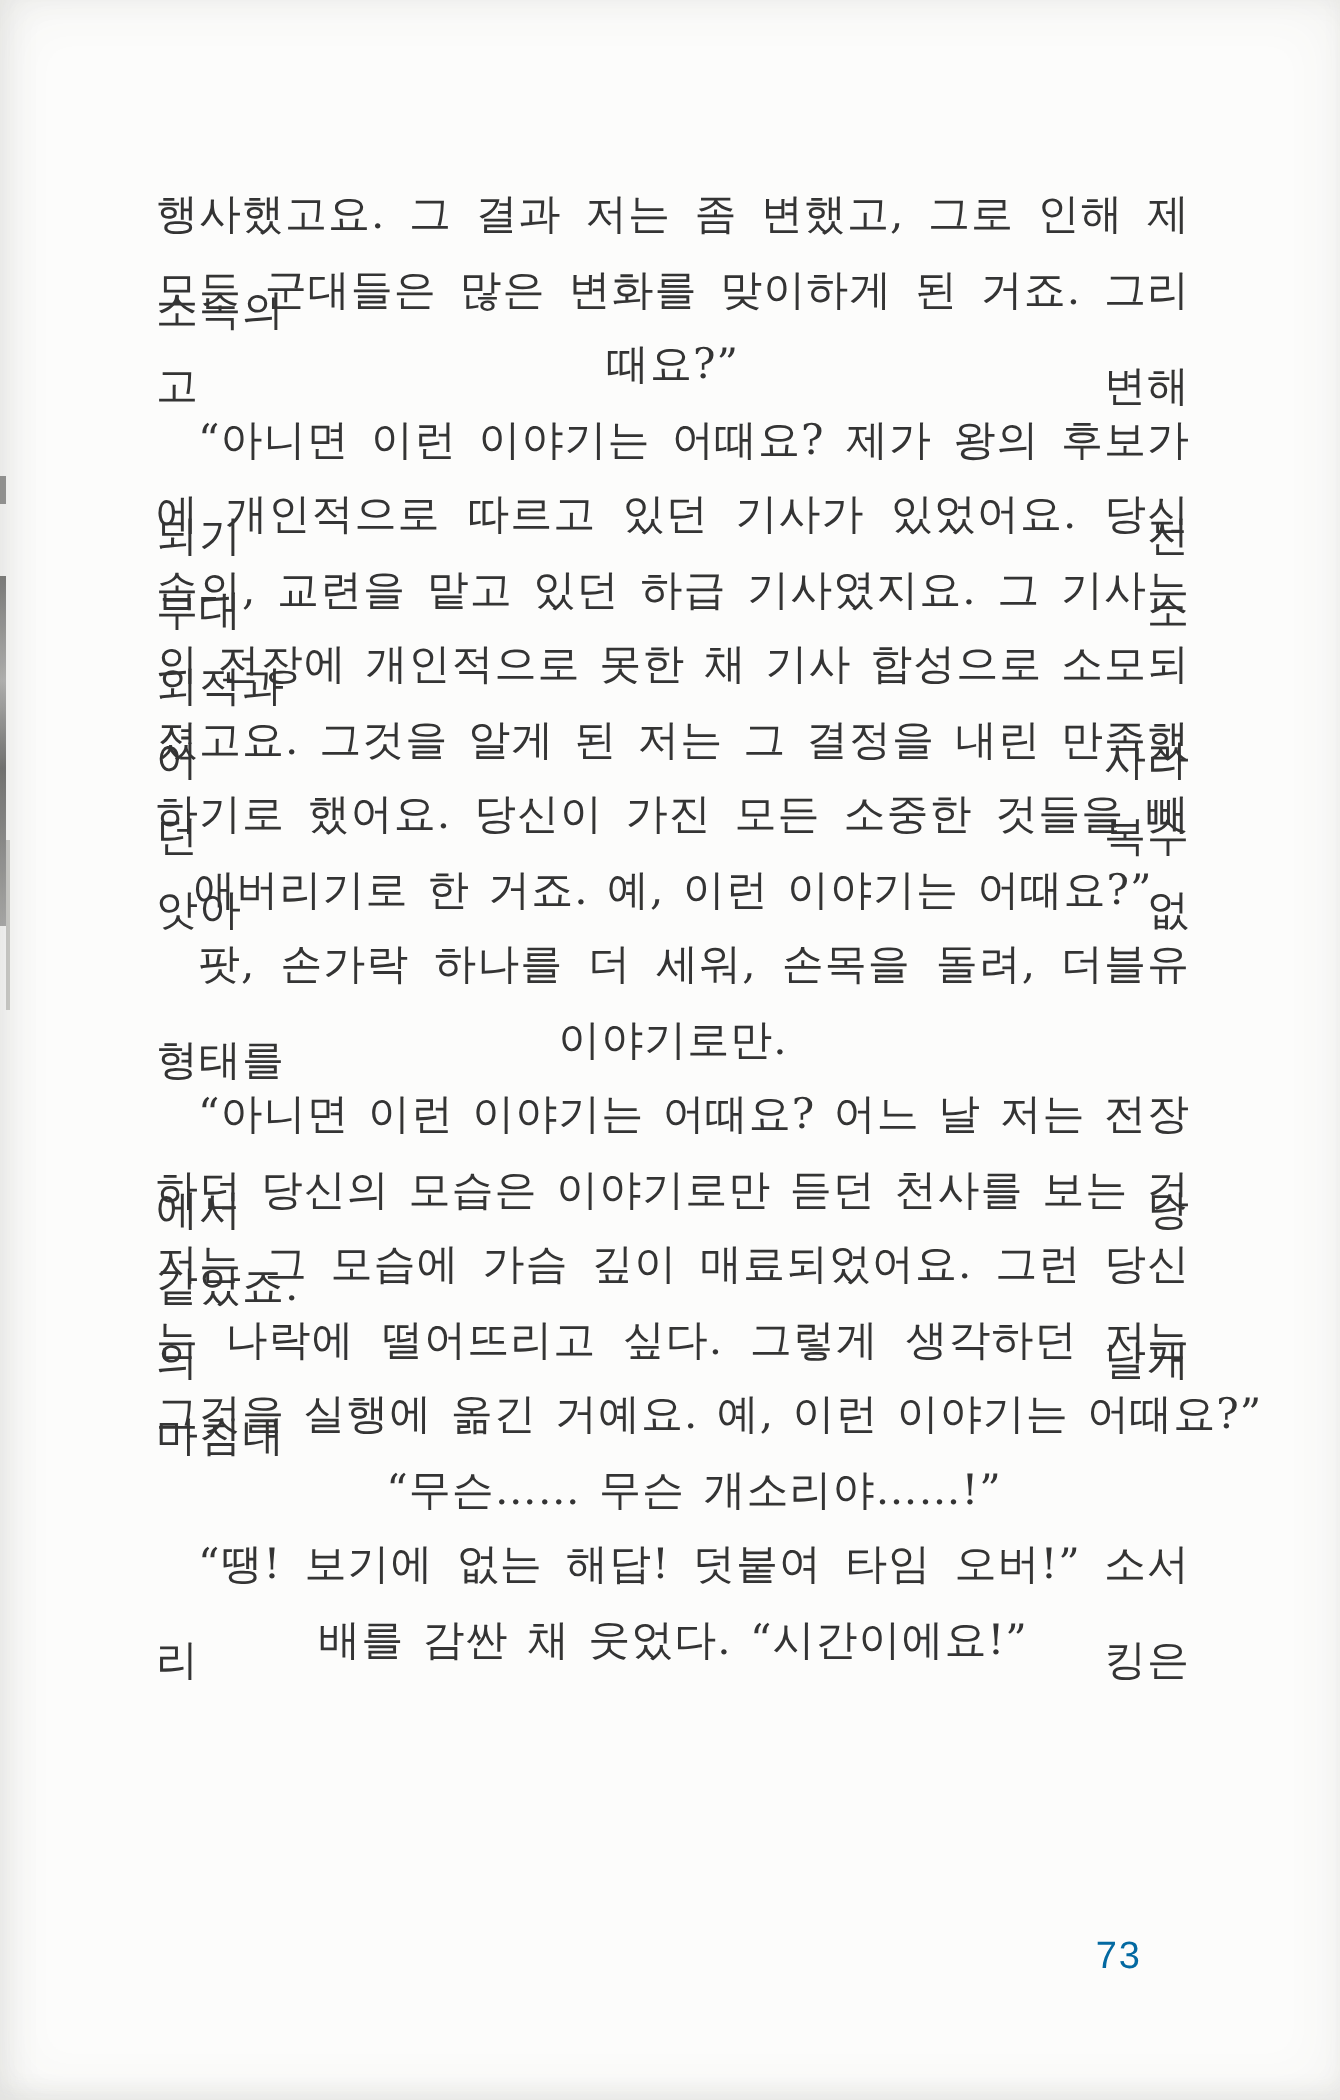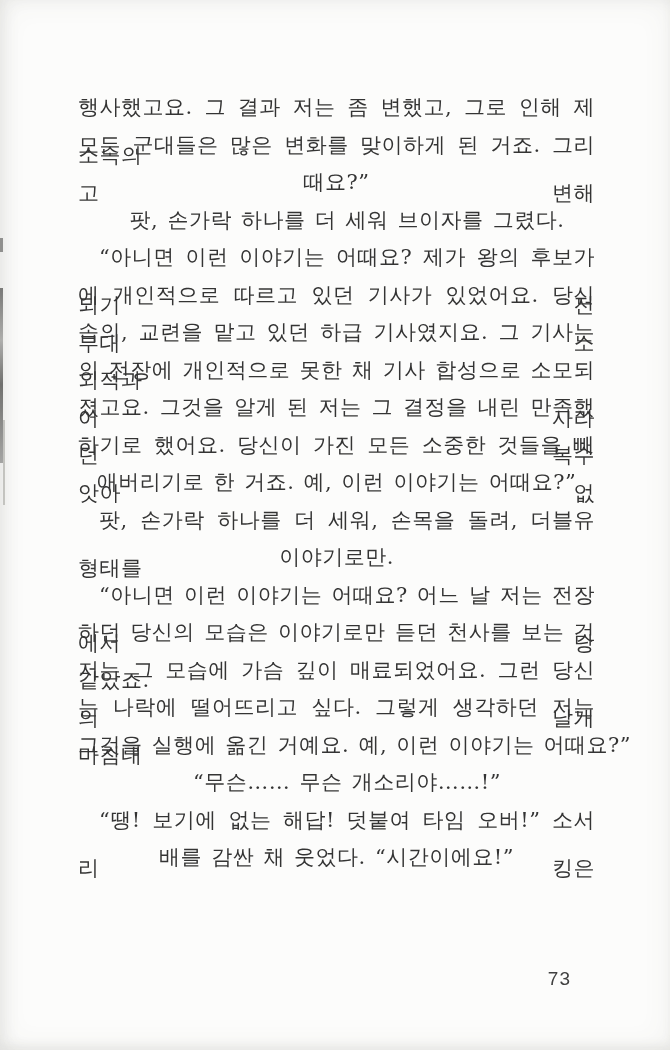--- a/index.html
+++ b/index.html
@@ -78,37 +78,36 @@
   .page-number {
     position: absolute;
     left: 78px;
     top: 968px;
     width: 517px;
     text-align: right;
     padding-right: 24px;
     box-sizing: border-box;
     font-family: "Liberation Sans", "DejaVu Sans", sans-serif;
     font-size: 19px;
-    color: #404040;
+    color: #0369a1;
     letter-spacing: 1px;
   }
 </style>
 </head>
 <body>
 
 <div class="page">
   <div class="artifact a1"></div>
   <div class="artifact a2"></div>
   <div class="artifact a3"></div>
 
   <div class="text-block">
       <div class="line just">행사했고요. 그 결과 저는 좀 변했고, 그로 인해 제 소속의</div>
       <div class="line just">모든 군대들은 많은 변화를 맞이하게 된 거죠. 그리고 변해</div>
       <div class="line">때요?”</div>
-      <div class="line indent">팟, 손가락 하나를 더 세워 브이자를 그렸다.</div>
       <div class="line indent just">“아니면 이런 이야기는 어때요? 제가 왕의 후보가 되기 전</div>
       <div class="line just">에 개인적으로 따르고 있던 기사가 있었어요. 당신 부대 소</div>
       <div class="line just">속의, 교련을 맡고 있던 하급 기사였지요. 그 기사는 외적과</div>
       <div class="line just">의 전장에 개인적으로 못한 채 기사 합성으로 소모되어 사라</div>
       <div class="line just">졌고요. 그것을 알게 된 저는 그 결정을 내린 만족했던 복수</div>
       <div class="line just">하기로 했어요. 당신이 가진 모든 소중한 것들을 빼앗아 없</div>
       <div class="line">애버리기로 한 거죠. 예, 이런 이야기는 어때요?”</div>
       <div class="line indent just">팟, 손가락 하나를 더 세워, 손목을 돌려, 더블유 형태를</div>
       <div class="line">이야기로만.</div>
       <div class="line indent just">“아니면 이런 이야기는 어때요? 어느 날 저는 전장에서 당</div>

